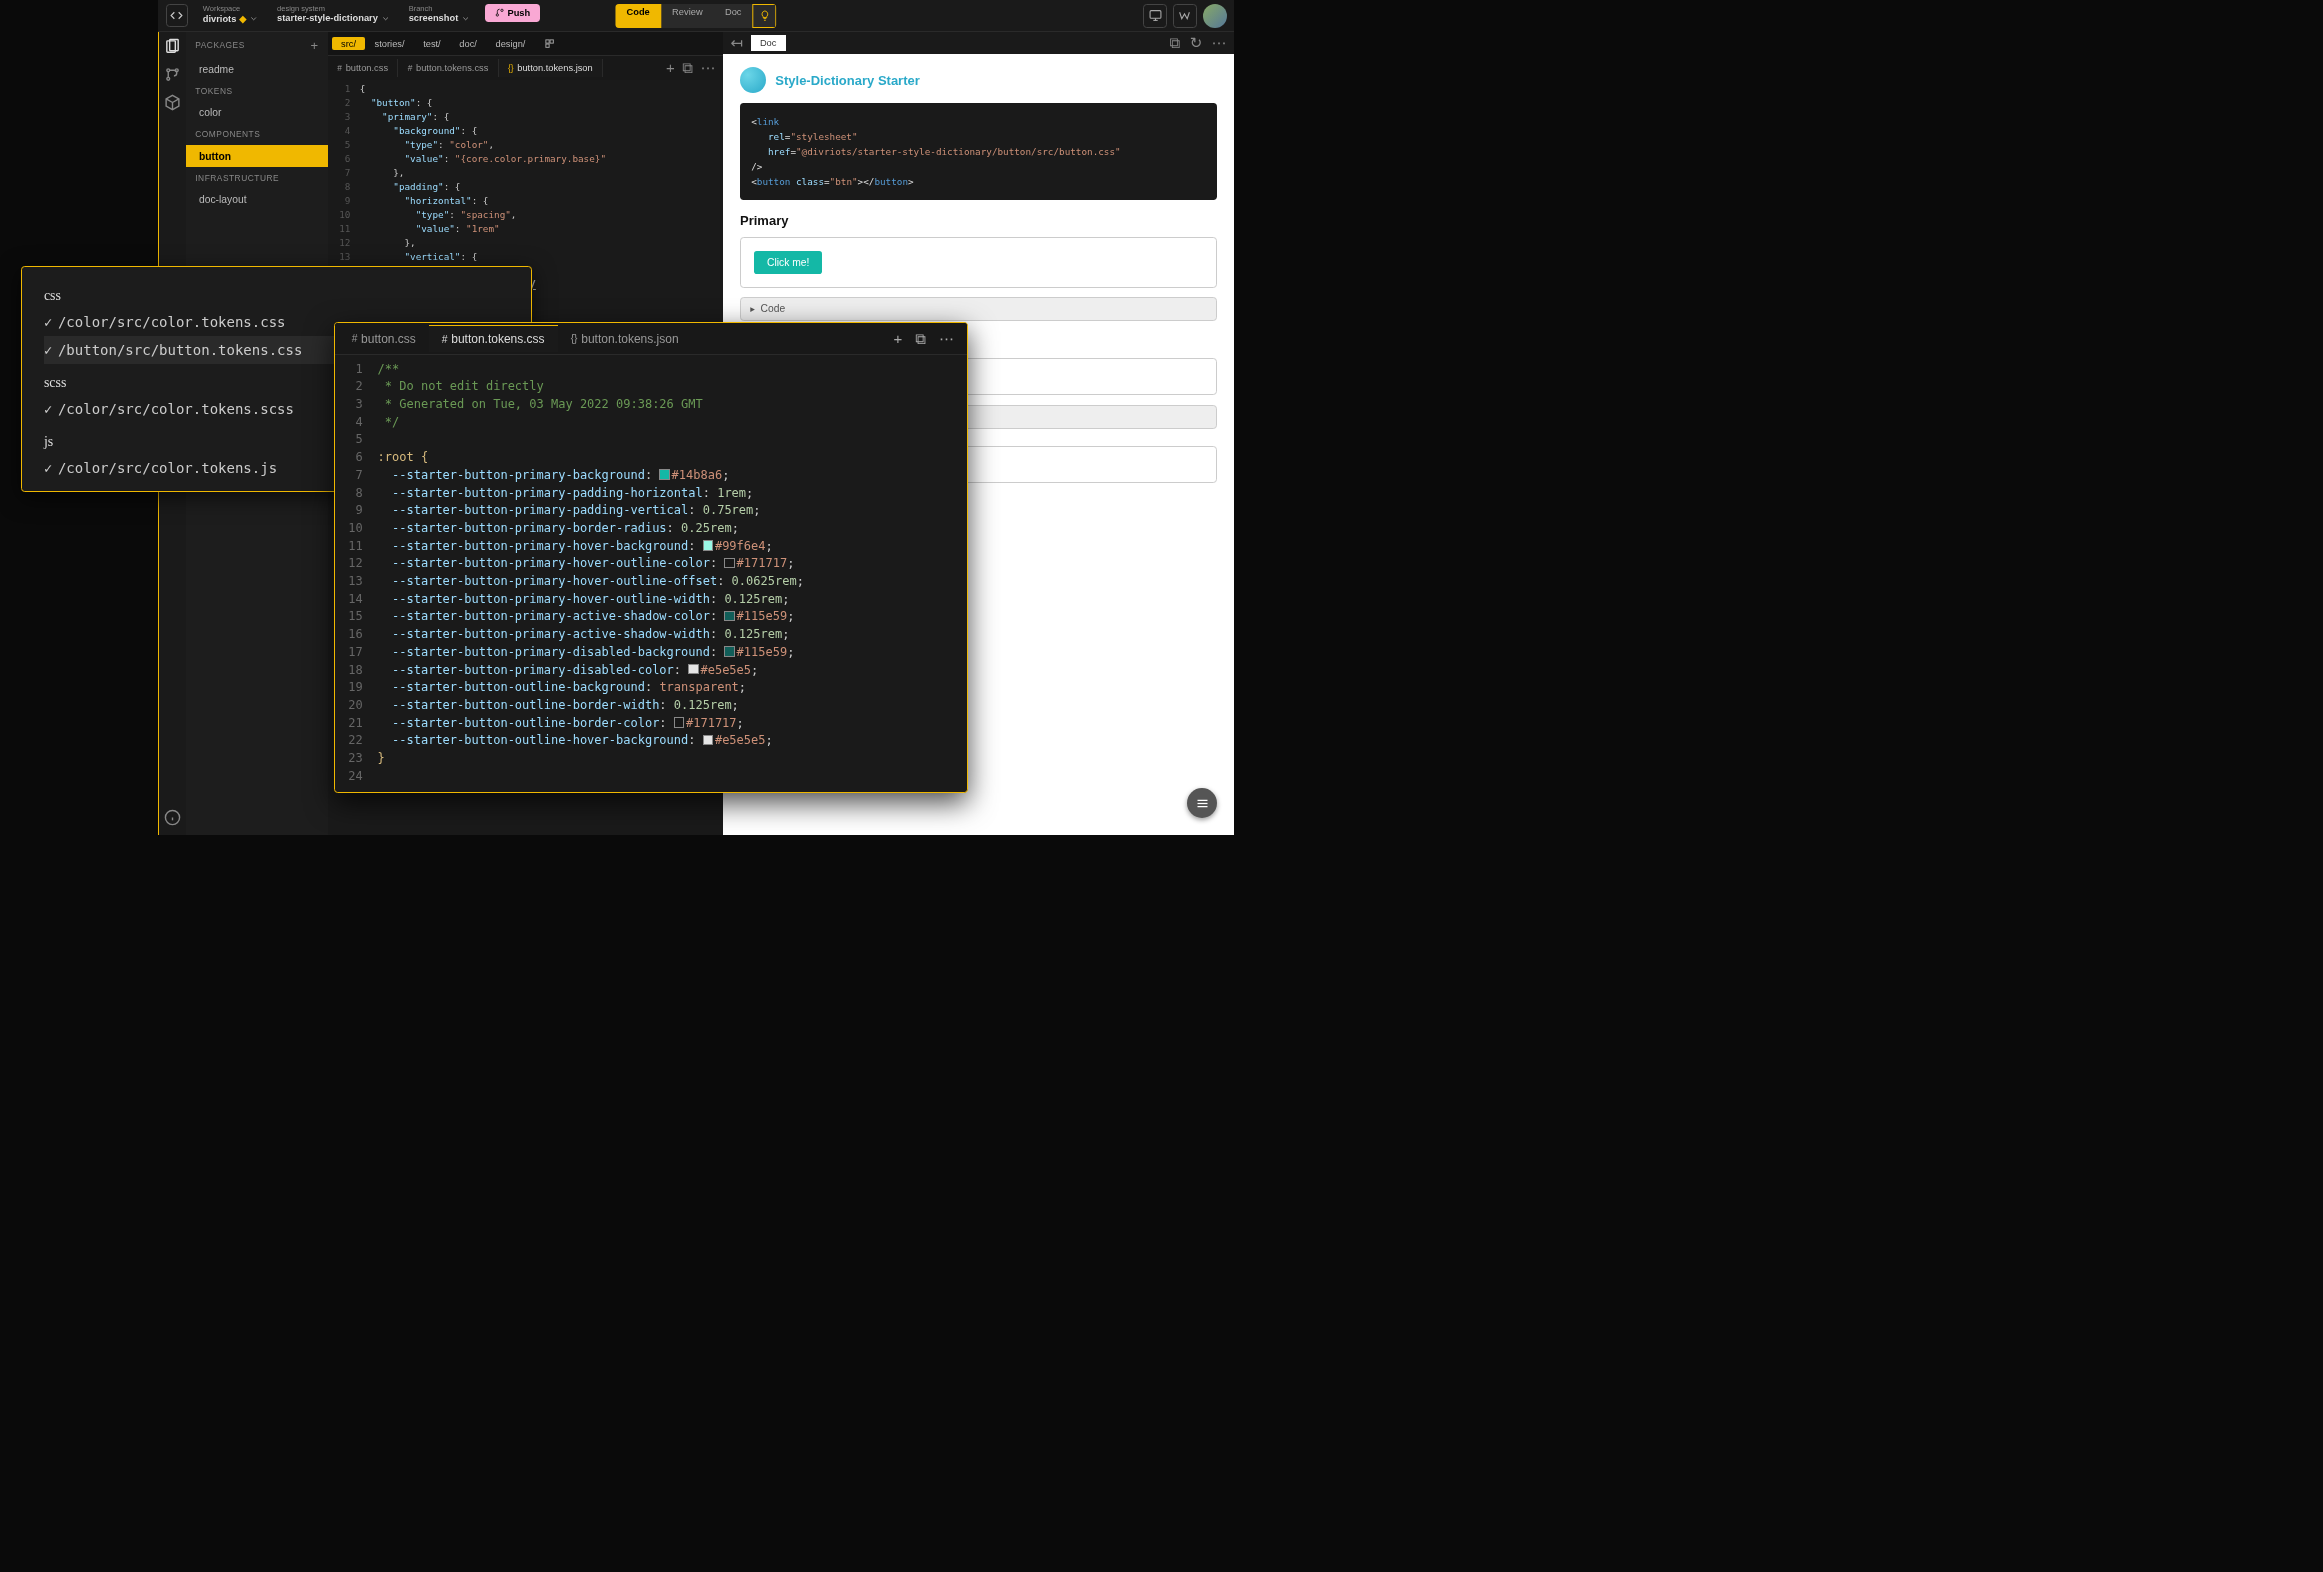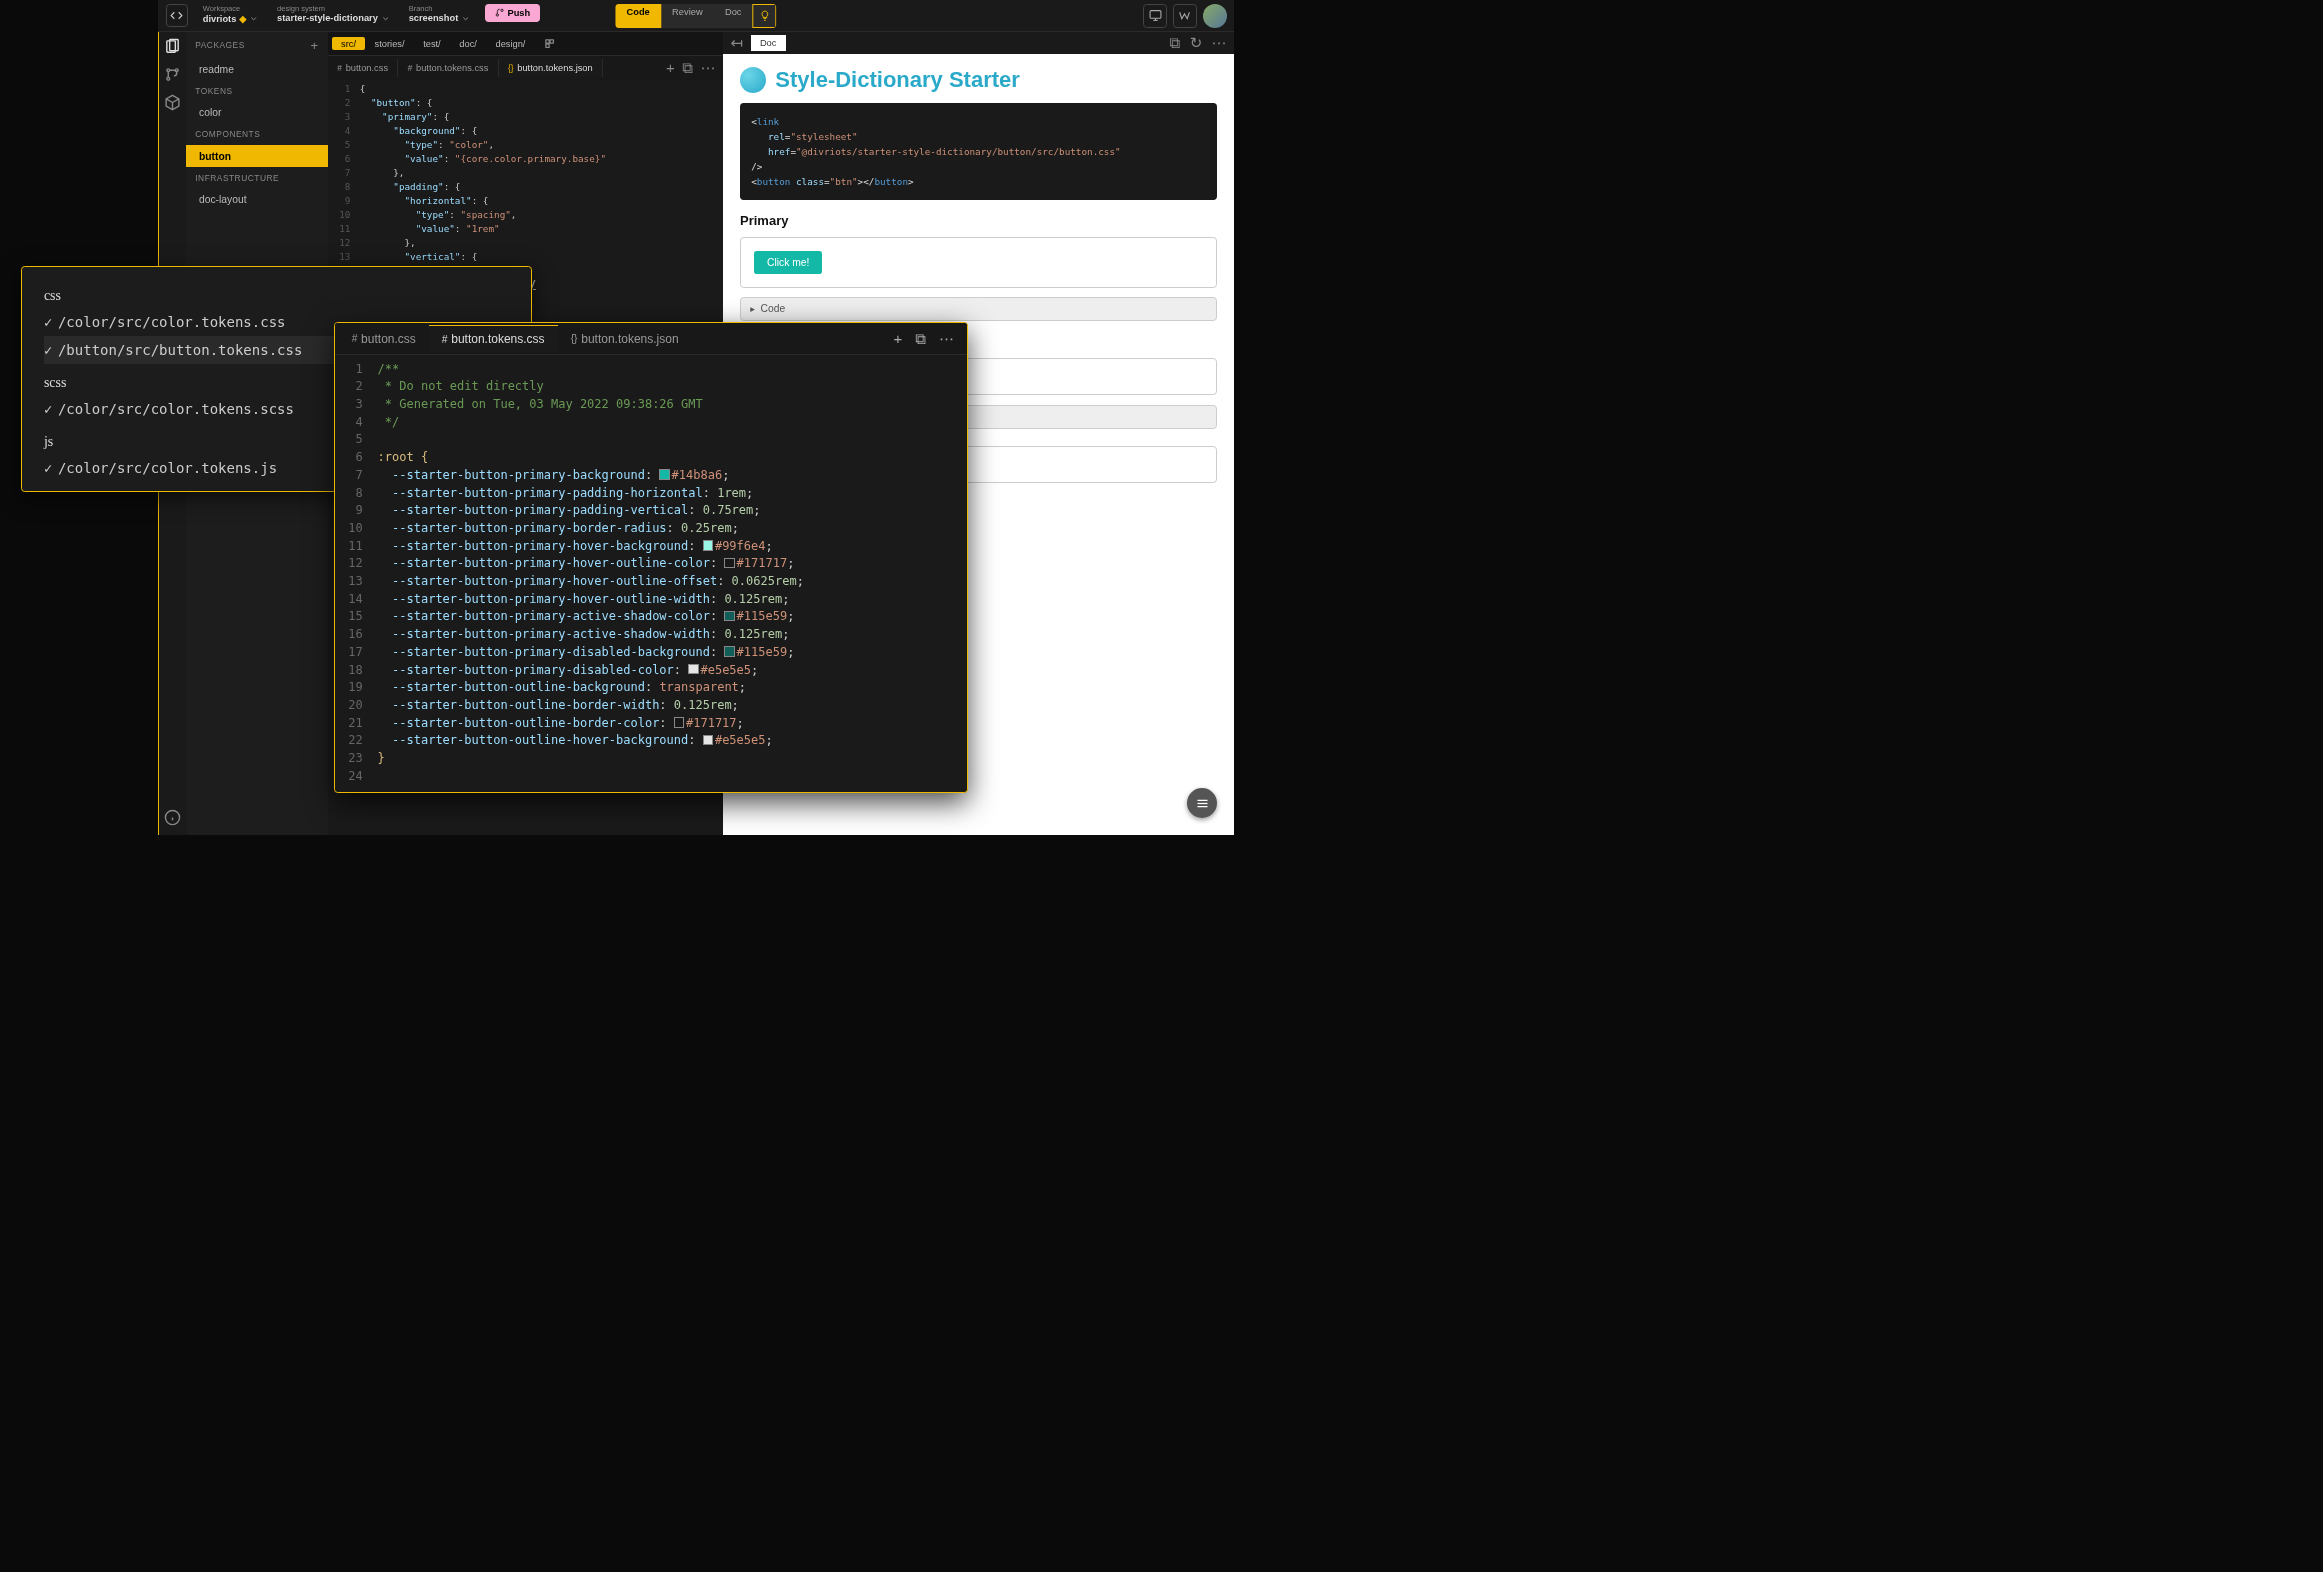--- a/index.html
+++ b/index.html
@@ -52,21 +52,21 @@
 .code .str { color: #ce9178; }
 
 
 .doc-panel { position: absolute; top: 32px; right: 0; width: 511px; bottom: 0; background: #fff; color: #222; display: flex; flex-direction: column; }
 .doc-header { height: 22.4px; background: #1a1a1a; display: flex; align-items: center; padding: 0 7.5px; gap: 7.5px; }
 .doc-tab { padding: 2.8px 9.3px 3.7px; font-size: 9.3px; background: #fff; color: #333; }
 .doc-header-right { margin-left: auto; display: flex; gap: 9.3px; color: #888; cursor: pointer; }
 .doc-content { flex: 1; overflow: auto; padding: 0 17px 17px; }
 .doc-title-row { display: flex; align-items: center; gap: 9.3px; padding: 13px 0 9.3px; }
 .doc-logo { width: 26px; height: 26px; border-radius: 50%; background: radial-gradient(circle at 30% 30%, #6bd6e8, #2aa9c9); position: relative; }
-.doc-title { color: #2aa9c9; font-size: 22px; font-weight: 600; }
+.doc-title { color: #2aa9c9; font-size: 13px; font-weight: 600; }
 .snippet { background: #1a1a1a; color: #ddd; padding: 11.2px; border-radius: 3.7px; font-family: Consolas, monospace; font-size: 9.3px; line-height: 15px; white-space: pre; overflow-x: auto; }
 .snippet .tg { color: #569cd6; }
 .snippet .atn { color: #9cdcfe; }
 .snippet .atv { color: #ce9178; }
 .doc-h2 { font-size: 13px; font-weight: 700; margin: 13px 0 9.3px; color: #111; }
 .demo-box { border: 0.9px solid #ccc; border-radius: 3.7px; padding: 13px; margin-bottom: 9.3px; }
 .click-me-btn { background: #14b8a6; color: #fff; border: none; padding: 5.6px 13px; border-radius: 2.8px; font-size: 10.3px; cursor: pointer; }
 .code-toggle { background: #eee; border: 0.9px solid #ccc; border-radius: 3.7px; padding: 5.6px 9.3px; font-size: 10.3px; color: #555; display: flex; align-items: center; gap: 5.6px; cursor: pointer; }
 .code-toggle::before { content: "▸"; font-size: 9.3px; }
 .round-menu-btn { position: absolute; right: 17px; bottom: 17px; width: 30px; height: 30px; border-radius: 50%; background: #555; display: flex; align-items: center; justify-content: center; color: #fff; cursor: pointer; box-shadow: 0 1.9px 5.6px rgba(0,0,0,0.4); }

